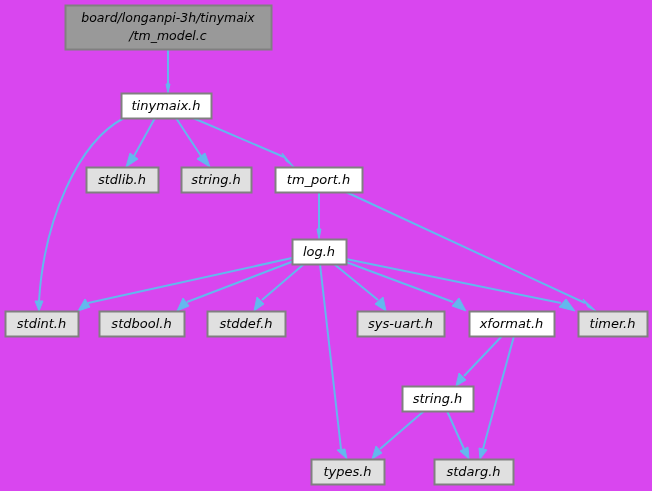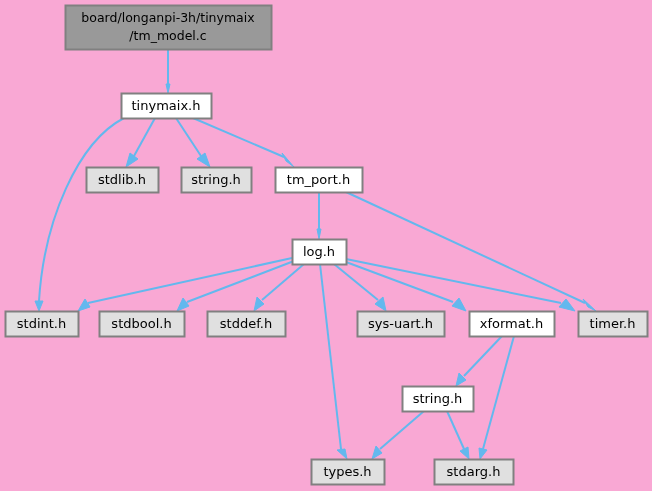--- a/index.html
+++ b/index.html
@@ -43,21 +43,21 @@
     text-anchor: middle;
     pointer-events: none;
   }
   .node-label.small {
     font-size: 12.5px;
   }
 </style>
 </head>
 <body>
 
-<div id="canvas" style="background: #f9a8d4;">
+<div id="canvas" style="background: #d946ef; font-style: italic;">
   <svg id="graph-svg" viewBox="0 0 652 491" xmlns="http://www.w3.org/2000/svg">
     <g id="edges-layer">
         <g>
           <path class="edge-path" d="M168,50 L168,84" stroke="#63b8ee"></path>
           <polygon class="edge-head" points="166,84 170,84 168,93" fill="#63b8ee" stroke="#63b8ee"></polygon>
         </g>
         <g>
           <path class="edge-path" d="M124,118 C78,142 44,220 39,301" stroke="#63b8ee"></path>
           <polygon class="edge-head" points="35,301 43,301 39,311" fill="#63b8ee" stroke="#63b8ee"></polygon>
         </g>

